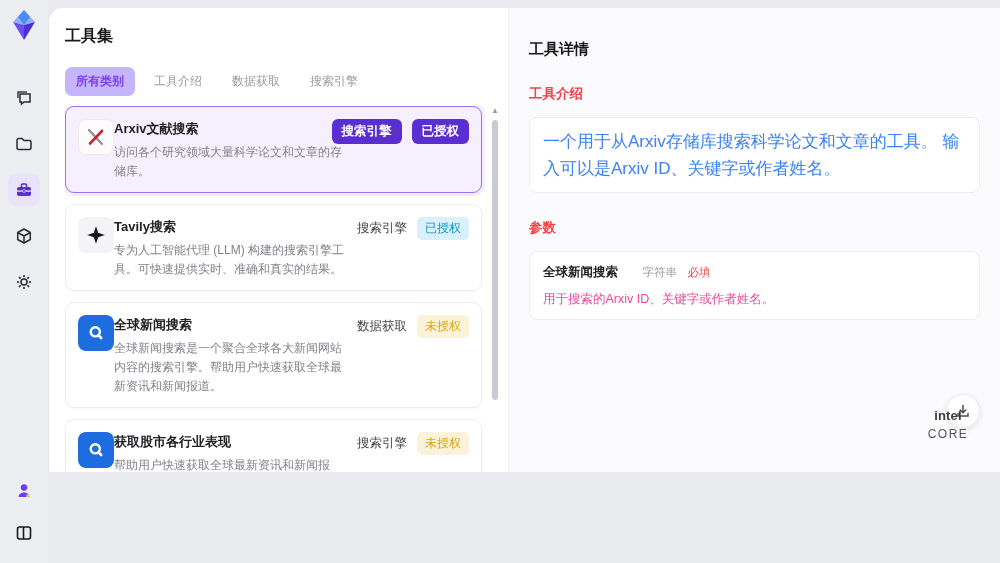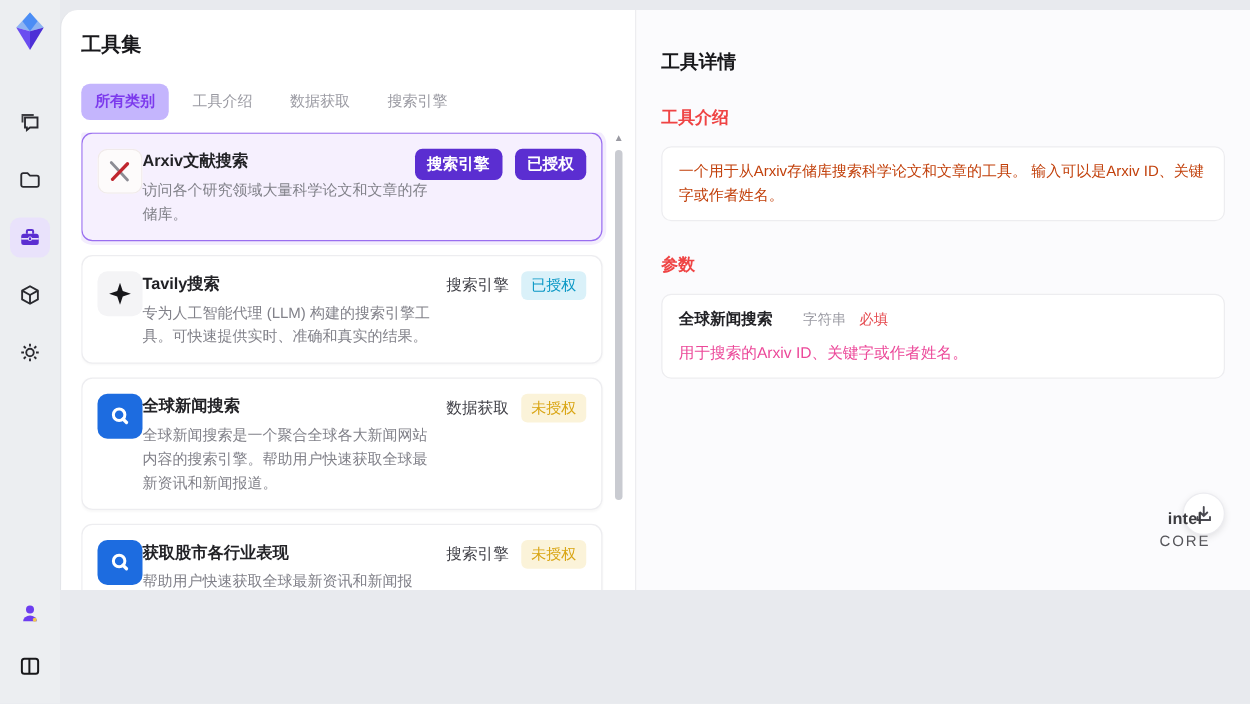--- a/index.html
+++ b/index.html
@@ -60,21 +60,21 @@
   .sb-thumb { position:absolute; top:14px; left:2px; width:6px; height:280px;
     background:#c9cbd1; border-radius:3px; }
 
   
   .right-pane { flex:1; background:#fbfbfd; border-left:1px solid #ededf0;
     position:relative; padding:32px 20px 0 20px; }
   .detail-title { font-size:15px; font-weight:bold; color:#18181b; }
   .section-h { font-size:13.5px; font-weight:bold; color:#ef4444; margin-top:26px; }
   .info-box { background:#ffffff; border:1px solid #ededf0; border-radius:8px;
     margin-top:14px; padding:10px 13px; }
-  .info-text { font-size:12px; color:#c2410c; line-height:1.6; }
+  .info-text { font-size:17px; color:#3b82f6; line-height:1.6; }
   .param-name { font-size:12.5px; font-weight:bold; color:#222226; display:inline; }
   .param-type { font-size:11.5px; color:#9b9ba3; margin-left:20px; }
   .param-required { font-size:11.5px; color:#e5484d; margin-left:6px; }
   .param-desc { font-size:12.5px; color:#ec4899; margin-top:9px; line-height:1.5; }
 
   
   .fab { position:absolute; right:20px; bottom:44px; width:34px; height:34px; border-radius:50%;
     background:#ffffff; border:1px solid #ececf0; box-shadow:0 2px 6px rgba(0,0,0,0.10);
     display:flex; align-items:center; justify-content:center; cursor:pointer; }
   .intel-logo { position:absolute; right:16px; bottom:30px; width:72px; text-align:center;

